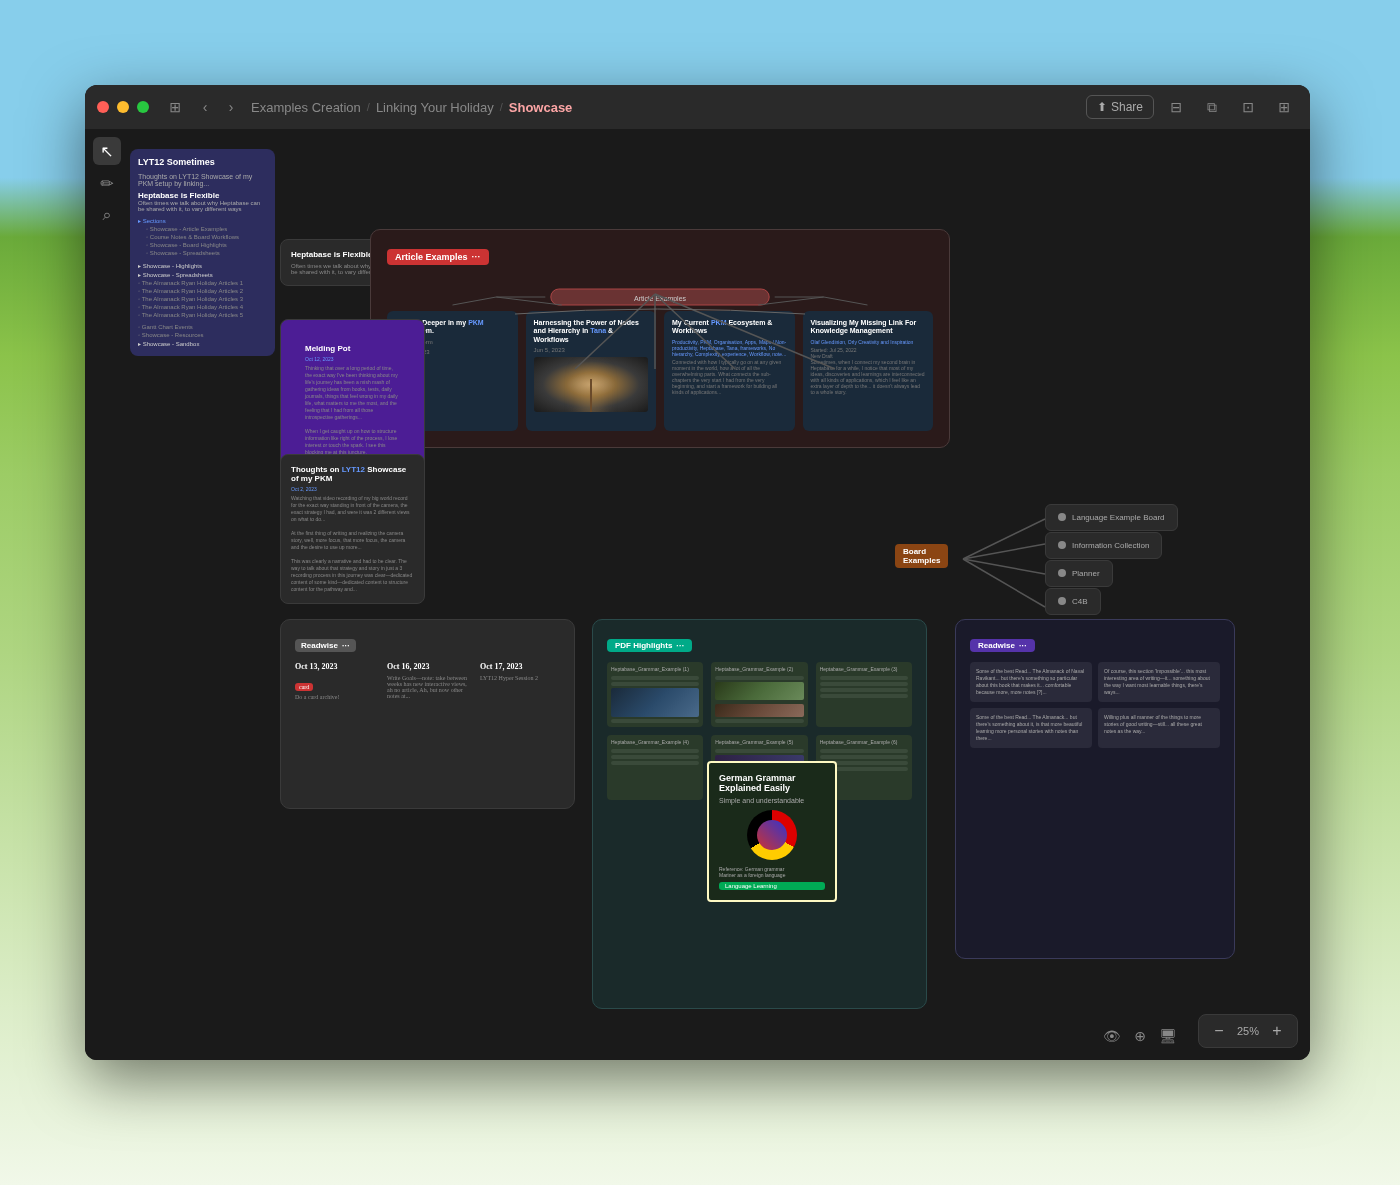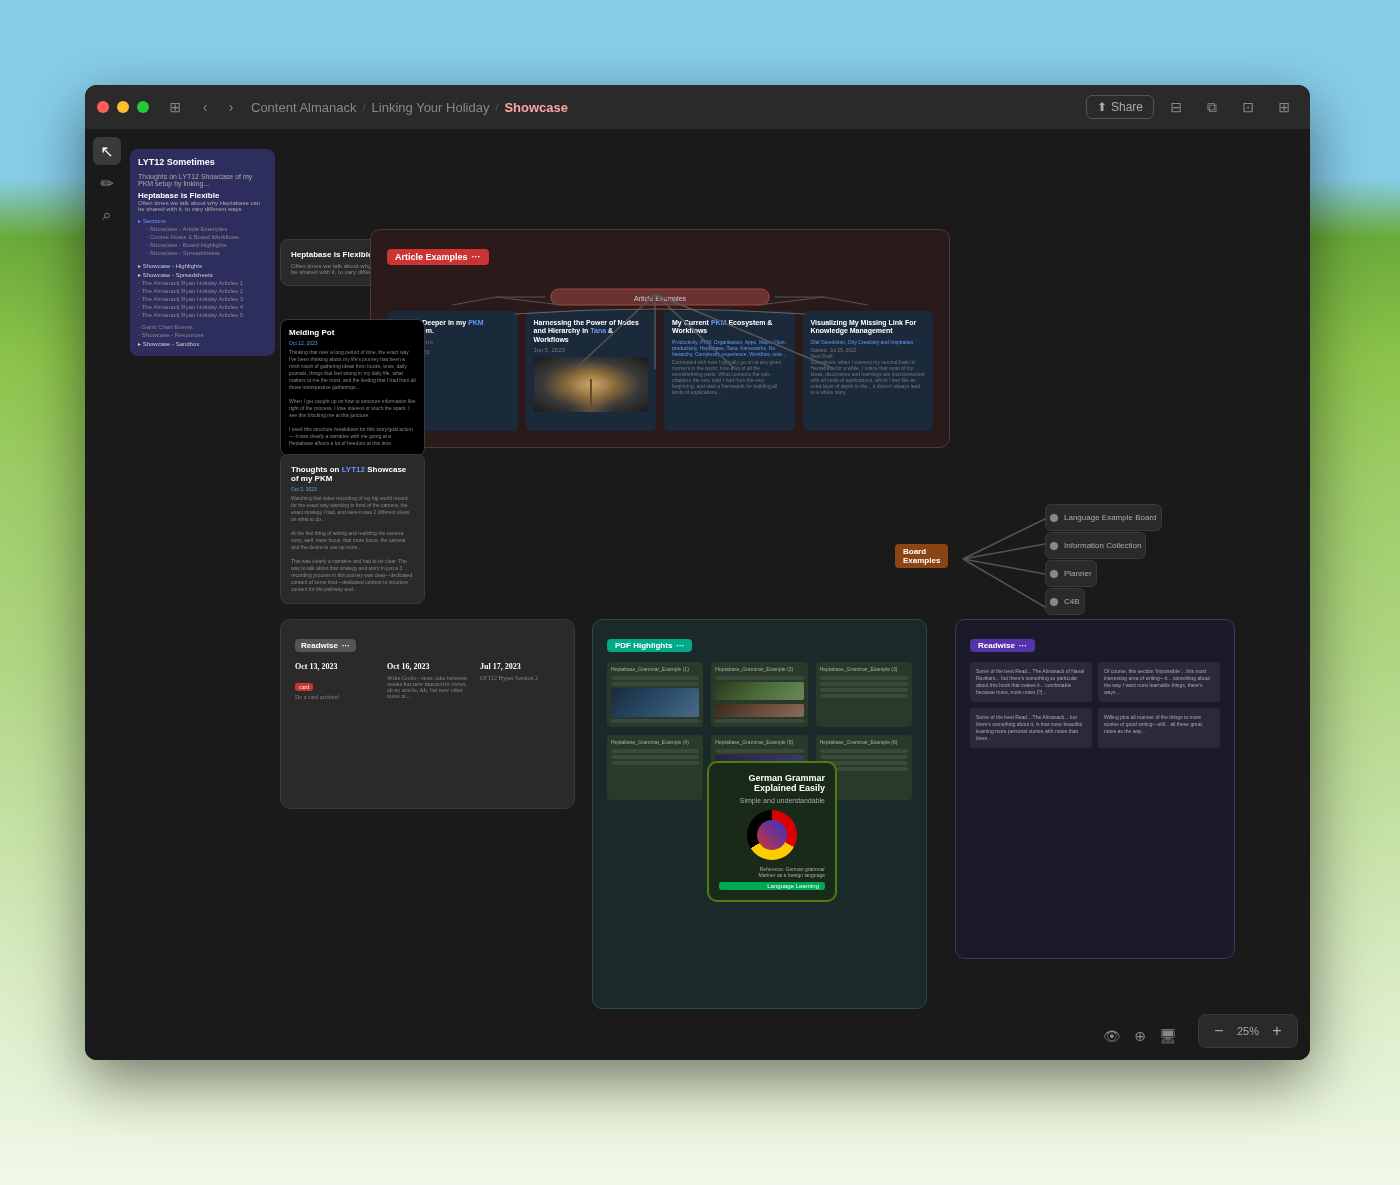--- a/index.html
+++ b/index.html
@@ -290,25 +290,25 @@
       margin-top: 3px;
       display: inline-block;
     }
 
     
     .board-item {
       position: absolute;
       background: #2a2a2a;
       border: 1px solid #3a3a3a;
       border-radius: 6px;
-      padding: 8px 4px;
+      padding: 8px 12px;
       font-size: 8px;
       color: #aaa;
       display: flex;
-      align-items: center;
+      align-items: flex-start;
       gap: 6px;
       white-space: nowrap;
     }
 
     .board-item .dot {
       width: 8px;
       height: 8px;
       border-radius: 50%;
       flex-shrink: 0;
     }
@@ -430,24 +430,24 @@
       width: 100%;
       height: 30px;
       background: linear-gradient(45deg, #1a3a2a, #3a6a2a);
       border-radius: 2px;
     }
 
     
     .german-card {
       position: absolute;
       background: #1a2a1a;
-      border: 2px solid #4d7c0f;
-      border-radius: 10px;
+      border: 2px solid #fef9c3;
+      border-radius: 4px;
       padding: 10px;
-      text-align: right;
+      text-align: left;
     }
 
     .german-card .g-title {
       font-size: 9px;
       font-weight: 700;
       color: #fff;
       margin-bottom: 4px;
     }
 
     .german-card .g-subtitle {
@@ -595,24 +595,24 @@
       justify-content: center;
       color: #888;
       font-size: 14px;
       cursor: pointer;
       border-radius: 4px;
     }
 
     
     .melding-card {
       position: absolute;
-      background: #000000;
+      background: #4c1d95;
       border: 1px solid #3a3a3a;
       border-radius: 8px;
-      padding: 8px;
+      padding: 24px;
       font-size: 6px;
       color: #aaa;
       width: 145px;
     }
 
     
     .lyt12-card {
       position: absolute;
       background: #2a2a2a;
       border: 1px solid #3a3a3a;
@@ -663,21 +663,21 @@
     <div class="titlebar-controls">
       <button class="titlebar-btn">⊞</button>
     </div>
 
     <div class="titlebar-nav">
       <button class="nav-arrow">‹</button>
       <button class="nav-arrow">›</button>
     </div>
 
     <div class="breadcrumb">
-      <span class="breadcrumb-item">Content Almanack</span>
+      <span class="breadcrumb-item">Examples Creation</span>
       <span class="breadcrumb-sep">/</span>
       <span class="breadcrumb-item">Linking Your Holiday</span>
       <span class="breadcrumb-sep">/</span>
       <span class="breadcrumb-item active">Showcase</span>
     </div>
 
     <div class="titlebar-right">
       <button class="share-btn">
         <span>⬆</span>
         <span>Share</span>
@@ -837,21 +837,21 @@
         <div class="journal-entry">
           <div class="entry-date">Oct 13, 2023</div>
           <div class="entry-tag">card</div>
           <div class="entry-text">Do a card archive!</div>
         </div>
         <div class="journal-entry">
           <div class="entry-date">Oct 16, 2023</div>
           <div class="entry-text">Write Goals—note: take between weeks has new interactive views, ah no article, Ah, but now other notes at...</div>
         </div>
         <div class="journal-entry">
-          <div class="entry-date">Jul 17, 2023</div>
+          <div class="entry-date">Oct 17, 2023</div>
           <div class="entry-text">LYT12 Hyper Session 2</div>
         </div>
       </div>
     </div>
 
     <div class="pdf-card" style="left:507px;top:490px;width:335px;height:390px;">
       <div class="pdf-tag">
         <span>PDF Highlights</span>
         <span>···</span>
       </div>

